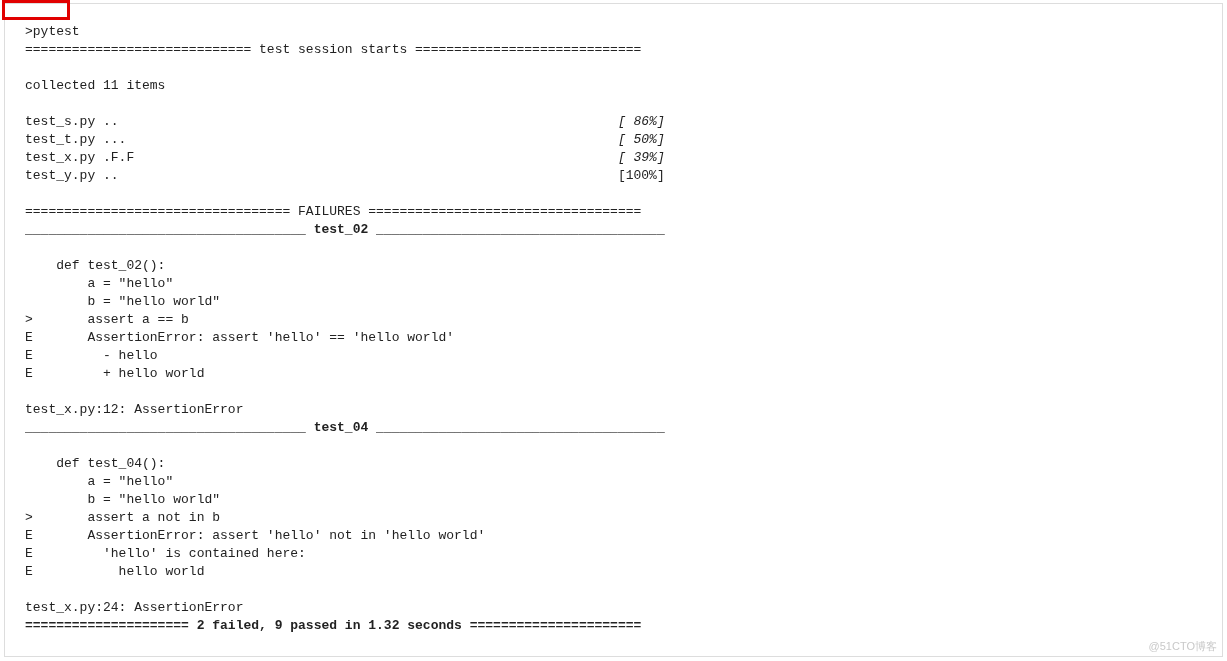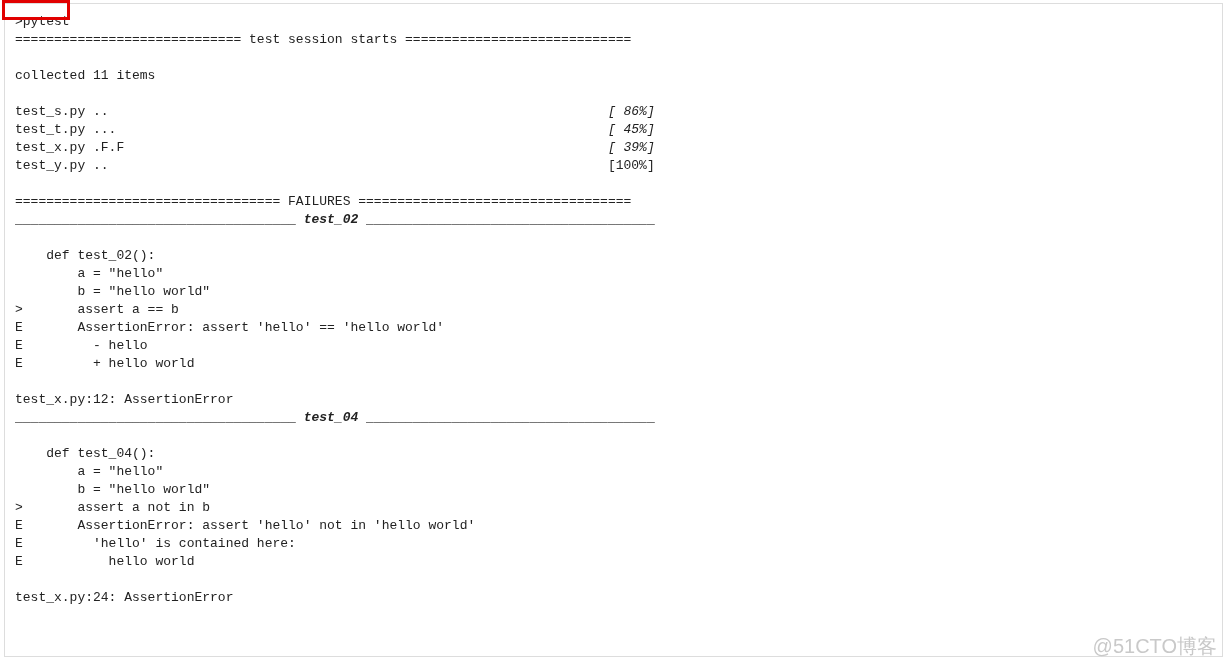--- a/index.html
+++ b/index.html
@@ -32,52 +32,52 @@
     left: 2px;
     top: 0;
     width: 68px;
     height: 20px;
     border: 3px solid #e10000;
     box-sizing: border-box;
     pointer-events: none;
     z-index: 10;
   }
   pre.output {
-    margin: 4px;
+    margin: 14px;
     white-space: pre;
     font-family: inherit;
     font-size: inherit;
     line-height: inherit;
   }
   .italic { font-style: italic; }
-  .bolditalic { font-weight: bold; font-style: italic; }
+  .bolditalic { font-weight: bold; }
   .watermark {
     position: absolute;
     right: 10px;
     bottom: 6px;
     color: #c9c9c9;
     font-family: Arial, "Microsoft YaHei", sans-serif;
-    font-size: 20px;
+    font-size: 11px;
     pointer-events: none;
     user-select: none;
   }
 </style>
 </head>
 <body>
 
 <div class="frame">
   <div class="highlight-box"></div>
   <div class="terminal-border">
     <pre class="output" id="out">&gt;pytest
 ============================= test session starts =============================
 
 collected 11 items
 
 test_s.py ..                                                                <span class="italic">[ 86%]</span>
-test_t.py ...                                                               <span class="italic">[ 45%]</span>
+test_t.py ...                                                               <span class="italic">[ 50%]</span>
 test_x.py .F.F                                                              <span class="italic">[ 39%]</span>
 test_y.py ..                                                                [100%]
 
 ================================== FAILURES ===================================
 ____________________________________<span class="bolditalic"> test_02 </span>_____________________________________
 
     def test_02():
         a = "hello"
         b = "hello world"
 &gt;       assert a == b
@@ -90,16 +90,17 @@
 
     def test_04():
         a = "hello"
         b = "hello world"
 &gt;       assert a not in b
 E       AssertionError: assert 'hello' not in 'hello world'
 E         'hello' is contained here:
 E           hello world
 
 test_x.py:24: AssertionError
+<span class="bolditalic">===================== 2 failed, 9 passed in 1.32 seconds ======================</span>
 </pre>
   </div>
   <div class="watermark">@51CTO博客</div>
 </div>
 
 </body></html>

